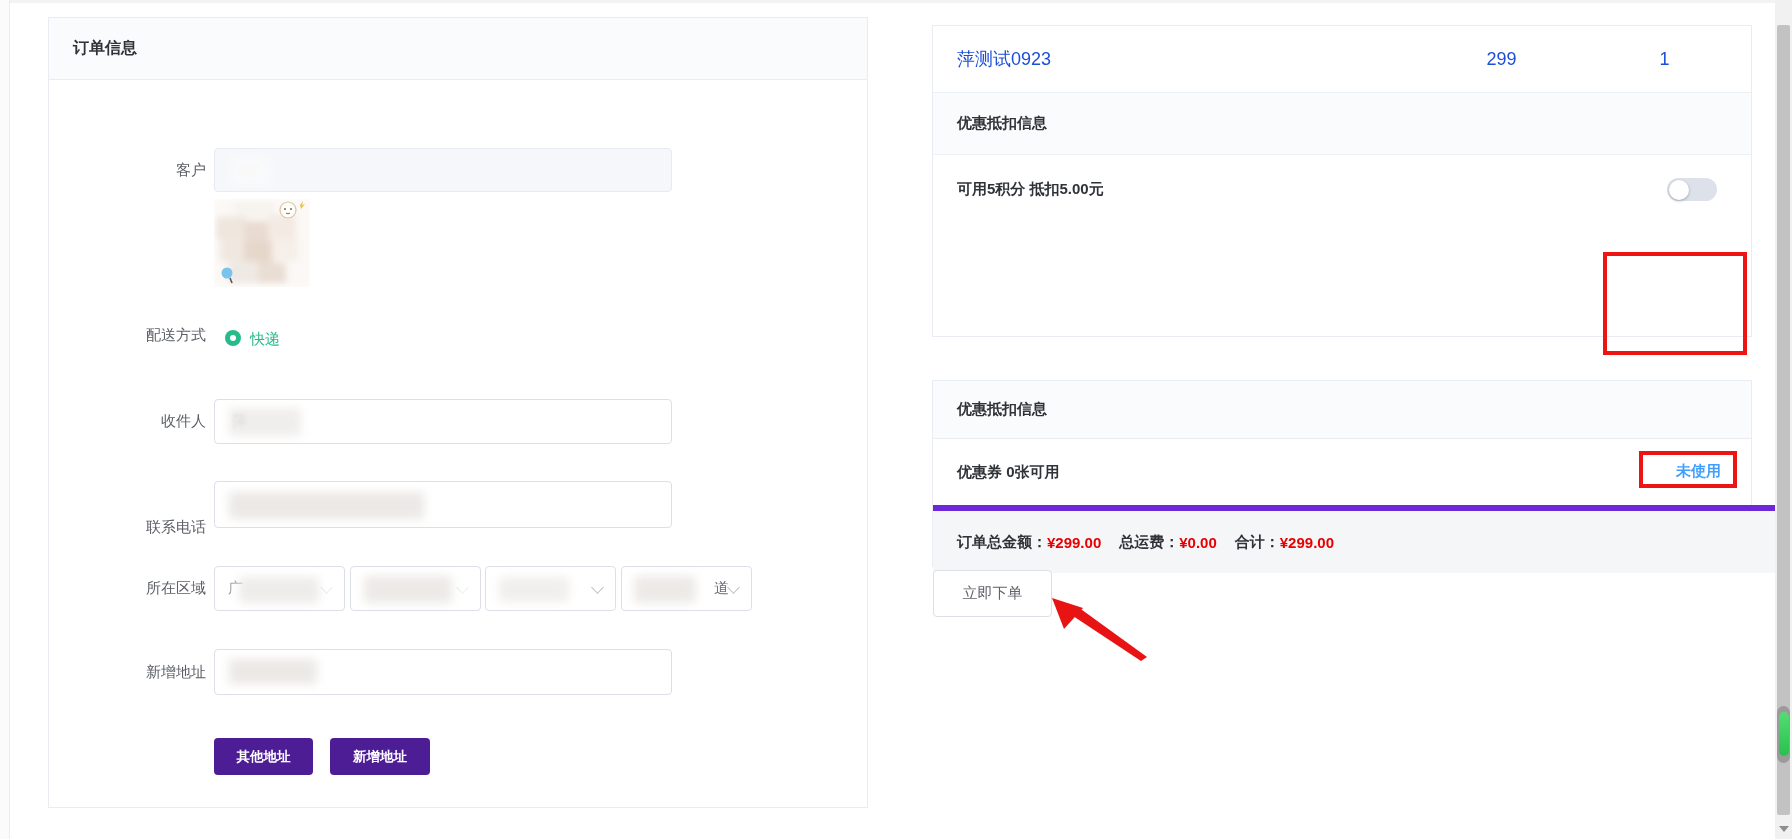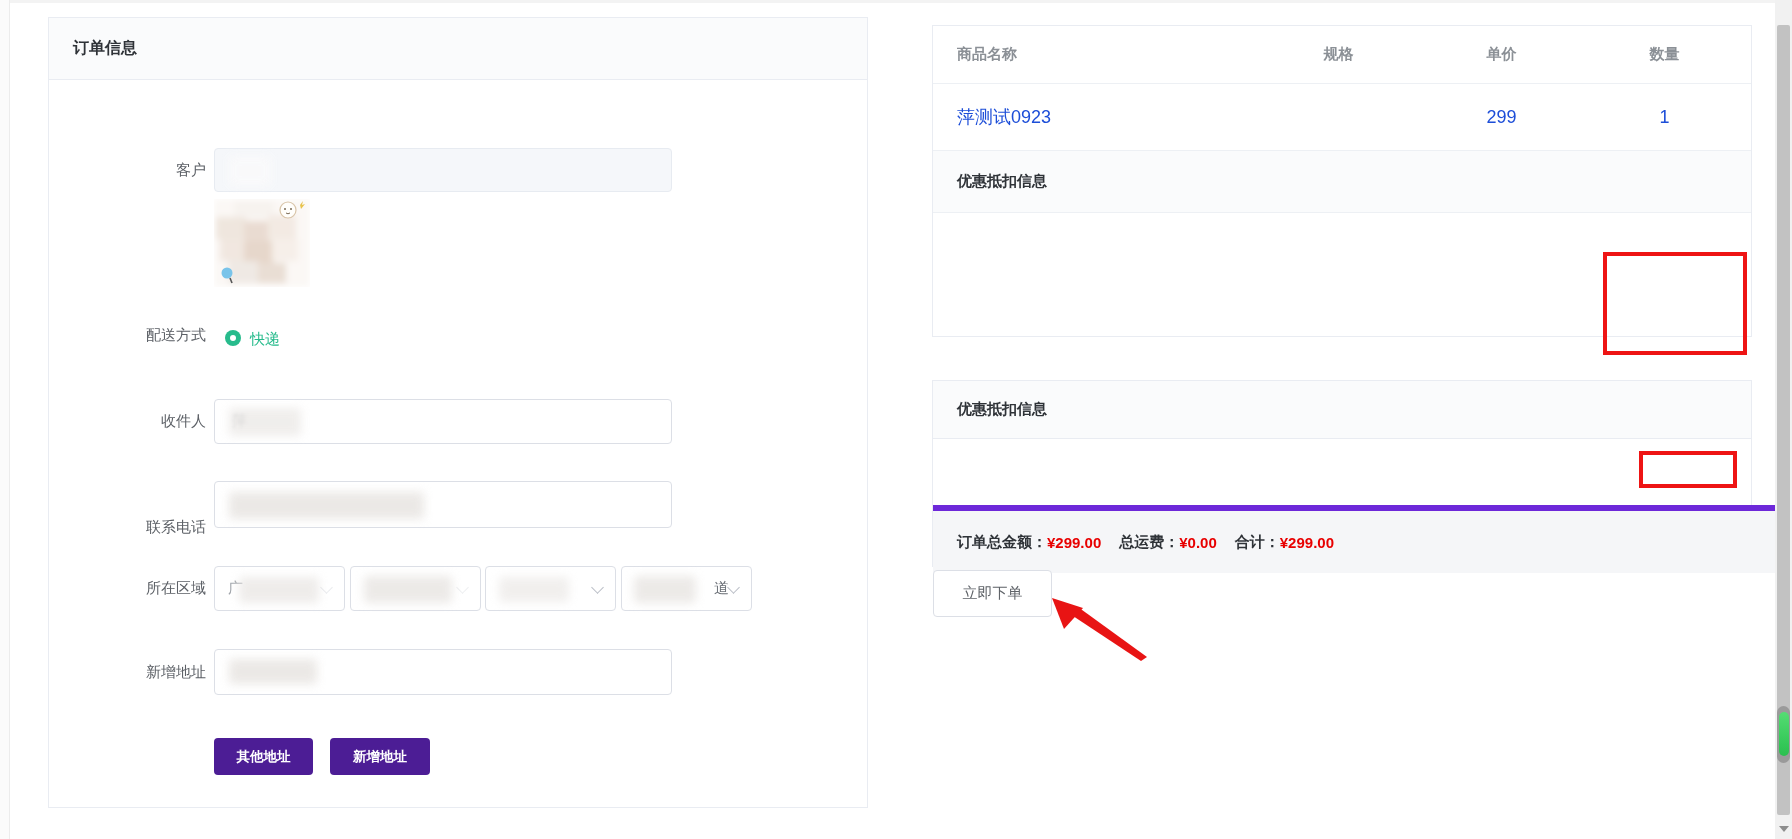--- a/index.html
+++ b/index.html
@@ -140,41 +140,45 @@
   <div class="input" style="left:165px;top:631px;width:458px;height:46px;">
     <div class="blob" style="left:14px;top:9px;width:88px;height:25px;"></div>
   </div>
 
   <button class="green-btn" style="left:165px;top:720px;width:99px;height:37px;">其他地址</button>
   <button class="green-btn" style="left:281px;top:720px;width:100px;height:37px;">新增地址</button>
 </div>
 
 <div class="card" style="left:932px;top:25px;width:820px;height:312px;">
 
-  <div class="t-row" style="height:58px;border-bottom:1px solid #edf0f4;">
-    <div class="t-name th">商品名称</div>
-    <div class="t-col th">规格</div>
-    <div class="t-col th">单价</div>
-    <div class="t-col th">数量</div>
-  </div>
 
   <div class="t-row" style="height:66px;">
     <div class="t-name td">萍测试0923</div>
     <div class="t-col td"></div>
     <div class="t-col td">299</div>
     <div class="t-col td">1</div>
   </div>
 
   <div class="sub-header" style="height:61px;">优惠抵扣信息</div>
 
+  <div style="position:relative;height:68px;">
+    <div class="abs bold-row-text" style="left:24px;top:25px;">可用5积分 抵扣5.00元</div>
+    <div class="toggle" style="left:734px;top:23px;">
+      <div class="toggle-knob"></div>
+    </div>
+  </div>
 </div>
 
 <div class="card" style="left:932px;top:380px;width:820px;height:187px;">
   <div class="card-header" style="height:57px;font-size:15px;">优惠抵扣信息</div>
 
+  <div style="position:relative;height:67px;">
+    <div class="abs bold-row-text" style="left:24px;top:24px;">优惠券 0张可用</div>
+    <div class="abs" style="right:30px;top:23px;font-size:15px;font-weight:bold;color:#409eff;cursor:pointer;">未使用</div>
+  </div>
 
   <div class="totals-band" style="left:0;top:124px;width:818px;height:62px;">
     <span class="lbl">订单总金额：</span>
     <span class="val">¥299.00</span>
     <span class="lbl">总运费：</span>
     <span class="val">¥0.00</span>
     <span class="lbl">合计：</span>
     <span class="val">¥299.00</span>
   </div>
 </div>

